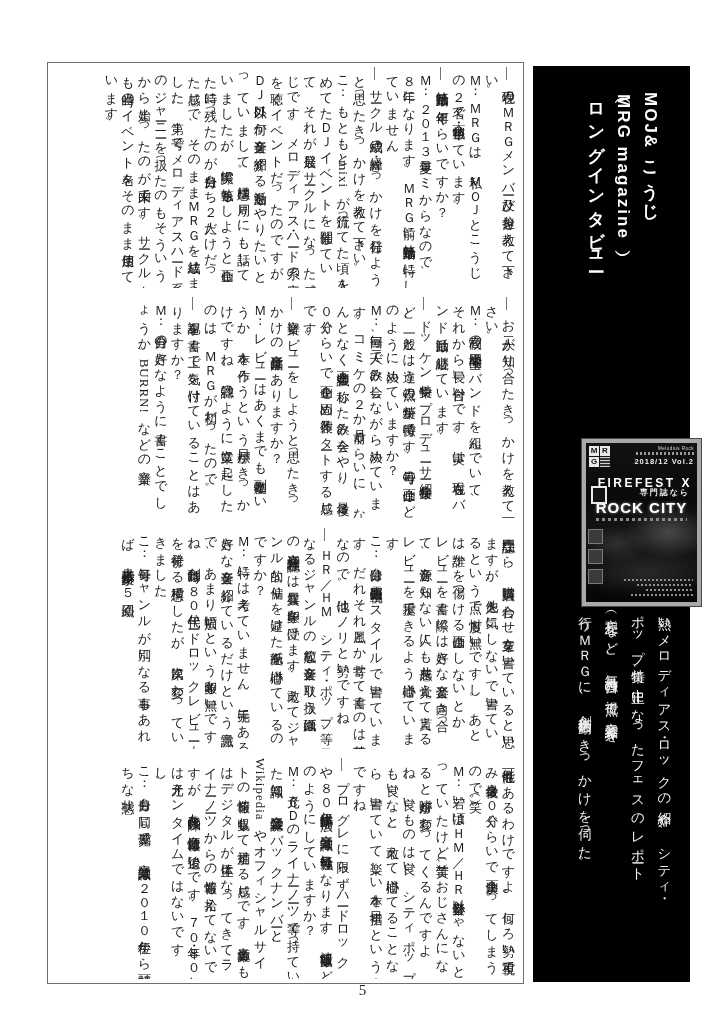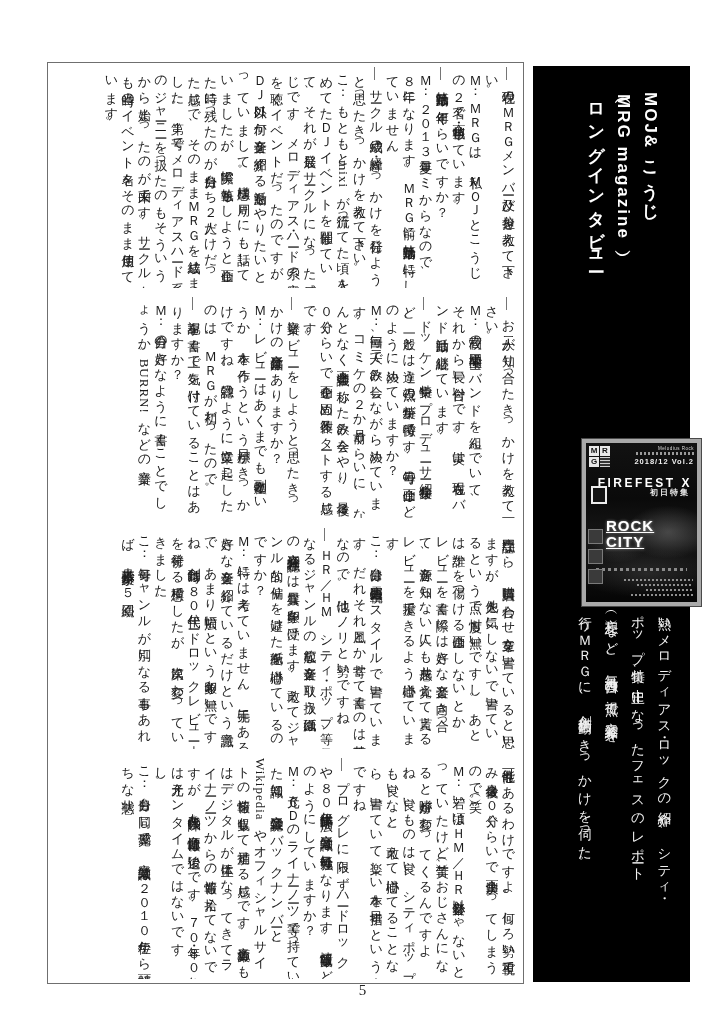--- a/index.html
+++ b/index.html
@@ -62,22 +62,22 @@
   .logo-cell.striped{background:repeating-linear-gradient(180deg,#cfcfcf 0 1px,#333 1px 3px);}
   .cover-meta{flex:1;text-align:right;}
   .tagline{font-size:4.5px;line-height:5px;color:#ddd;letter-spacing:.5px;margin:0;}
   .fine-bar{height:3px;margin:1px 0 2px auto;width:72%;
     background:repeating-linear-gradient(90deg,#9a9a9a 0 2px,transparent 2px 4px);}
   .issue{font-size:7.5px;line-height:9px;font-weight:bold;color:#f0f0f0;letter-spacing:1px;margin:0;}
   .headline{position:absolute;top:33px;right:5px;font-weight:bold;font-size:12px;letter-spacing:2.5px;color:#fff;margin:0;}
   .subheadline{position:absolute;top:44px;right:7px;font-weight:bold;font-size:8px;letter-spacing:2px;color:#eee;margin:0;}
   .marquee-box{position:absolute;top:57px;left:2px;right:2px;}
   .marquee-icon{position:absolute;left:3px;top:-14px;width:12px;height:14px;border:2px solid #ececec;background:#141414;}
-  .marquee-text{font-weight:bold;font-size:15px;line-height:16px;color:#fff;letter-spacing:1px;
-    text-shadow:0 0 3px rgba(255,255,255,.55);margin:18px;text-decoration:underline;}
+  .marquee-text{font-weight:bold;font-size:15px;line-height:16px;color:#fff;letter-spacing:1px;text-align:center;
+    text-shadow:0 0 3px rgba(255,255,255,.55);margin:0;}
   .marquee-sub{height:3px;margin:2px 8px 0;
     background:repeating-linear-gradient(90deg,#8a8a8a 0 3px,transparent 3px 6px);}
   .thumb-col{position:absolute;left:2px;top:86px;display:flex;flex-direction:column;gap:5px;}
   .thumb{width:13px;height:13px;background:#3a3a3a;border:1px solid #7a7a7a;}
   .cover-foot{position:absolute;right:4px;bottom:6px;width:62%;}
   .foot-line{height:2.5px;margin:2.5px 0 0 auto;
     background:repeating-linear-gradient(90deg,#8f8f8f 0 2px,transparent 2px 4px);}
   
   .page-number{
     position:absolute;top:982px;left:0;width:725px;text-align:center;
@@ -138,21 +138,21 @@
           <span class="logo-cell">G</span>
           <span class="logo-cell striped"></span>
         </div>
         <div class="cover-meta">
           <p class="tagline">Melodius Rock</p>
           <div class="fine-bar"></div>
           <p class="issue">2018/12 Vol.2</p>
         </div>
       </div>
       <p class="headline">FIREFEST X</p>
-      <p class="subheadline">初日特集</p>
+      <p class="subheadline">専門誌なら</p>
       <div class="marquee-box">
         <span class="marquee-icon"></span>
         <p class="marquee-text">ROCK CITY</p>
         <div class="marquee-sub"></div>
       </div>
       <div class="thumb-col">
         <span class="thumb"></span>
         <span class="thumb"></span>
         <span class="thumb"></span>
       </div>

